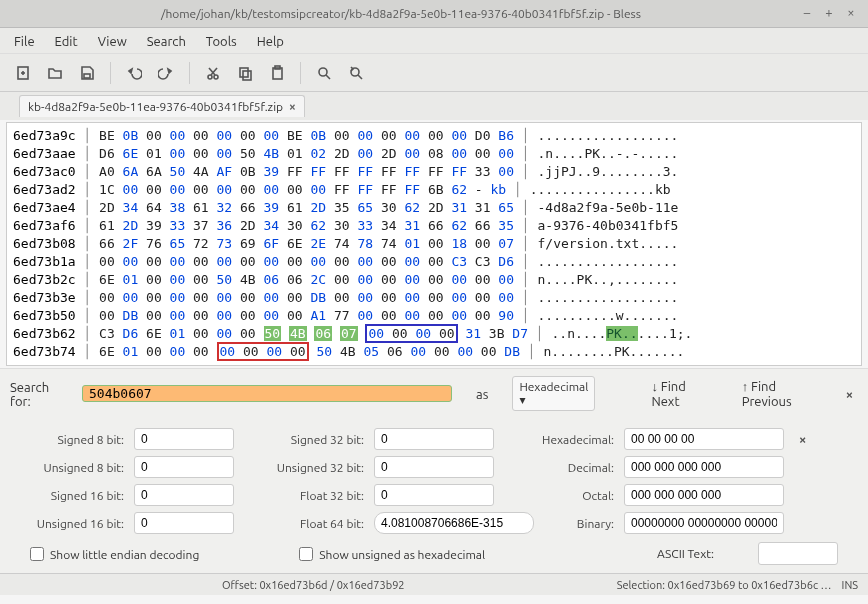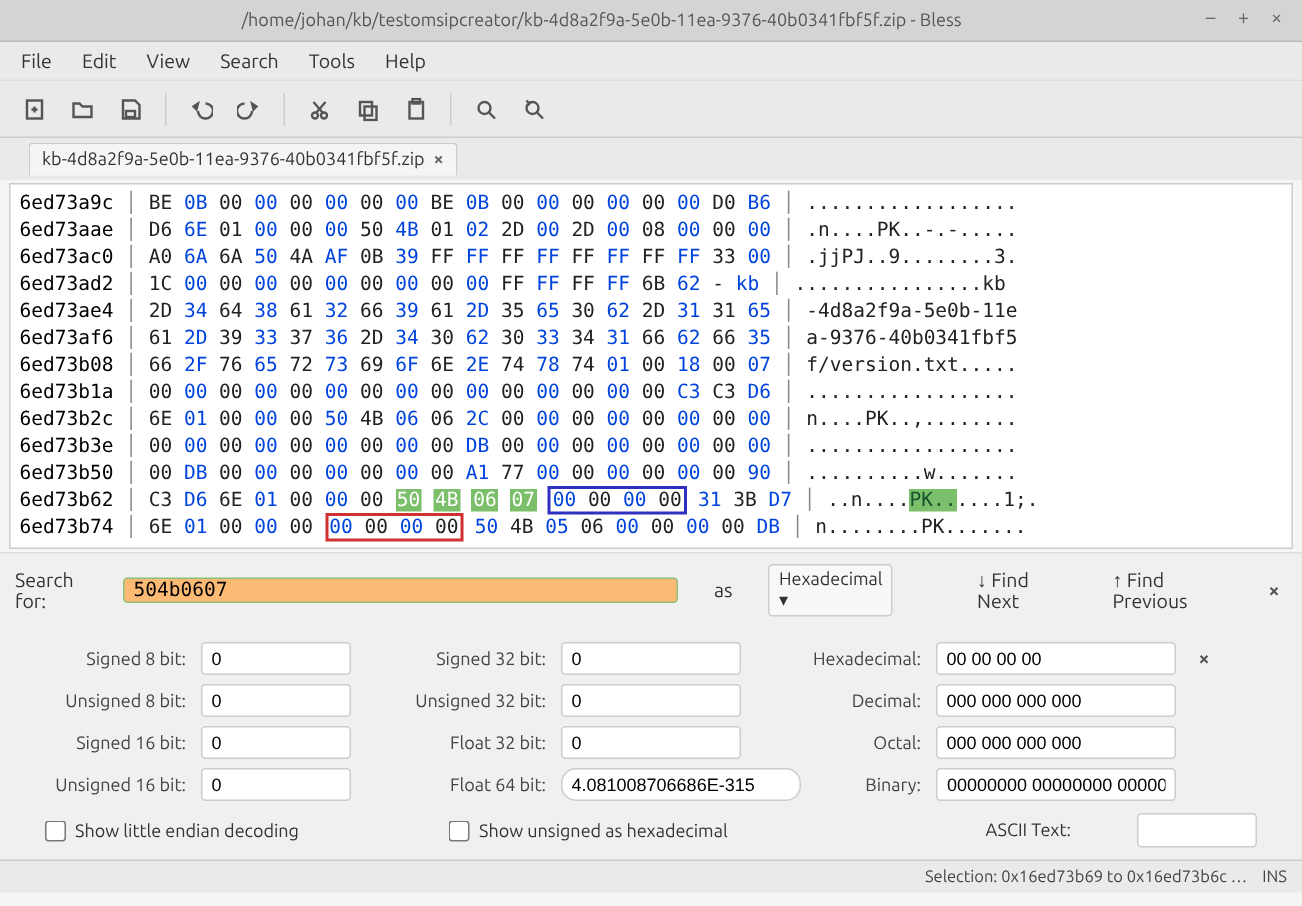--- a/index.html
+++ b/index.html
@@ -203,18 +203,19 @@
       <input type="checkbox" style="">
       <span>Show unsigned as hexadecimal</span>
     </label>
   <div style="flex:1"></div>
   <span class="ascii-label">ASCII Text:</span>
   <input style="width: 80px; padding: 3px 6px; border: 1px solid rgb(204, 204, 204); border-radius: 3px;" value="">
 </div>
 
 <div class="statusbar">
   <span></span>
+  <span>Offset: 0x16ed73b6d / 0x16ed73b92</span>
   <span>
     <span>Selection: 0x16ed73b69 to 0x16ed73b6c …</span>
     &nbsp;&nbsp;
     <span>INS</span>
   </span>
 </div>
 
 </body></html>

